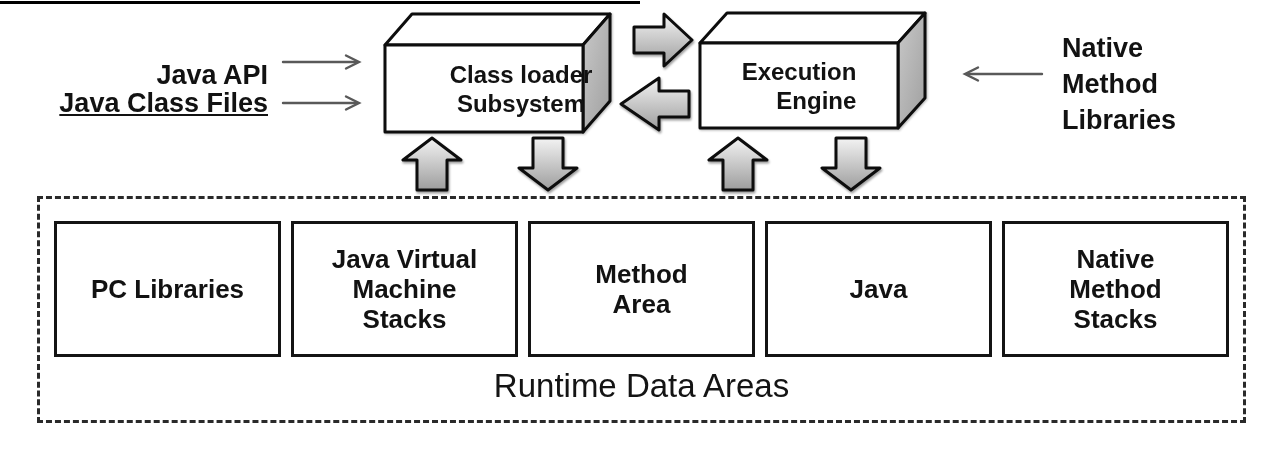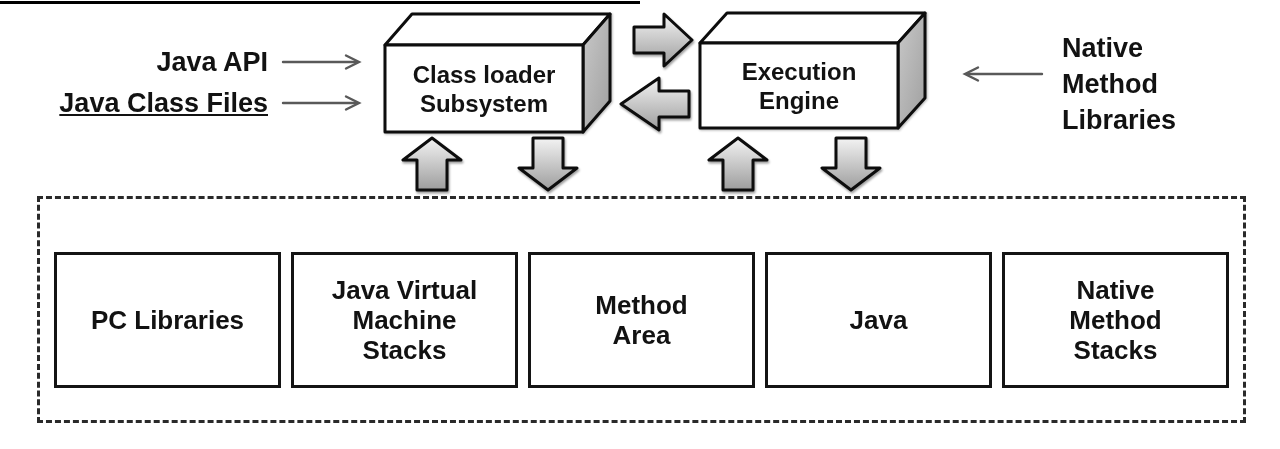--- a/index.html
+++ b/index.html
@@ -10,39 +10,39 @@
 
   
   #top-rule{left:0;top:1px;width:640px;height:3px;background:#000;}
 
   
   #top-svg{left:0;top:0;}
 
   
   .lbl{position:absolute;font-weight:bold;color:#121212;white-space:pre-line;}
   #java-api,#java-class-files{left:40px;width:228px;text-align:right;font-size:27px;line-height:30px;}
-  #java-api{top:47px;}
+  #java-api{top:60px;}
   #java-class-files{top:88px;text-decoration:underline;}
   #native-libs{left:1062px;top:30px;font-size:27px;line-height:36px;text-align:left;}
 
   .face-title{position:absolute;display:flex;align-items:center;justify-content:center;
               text-align:center;font-weight:bold;font-size:24px;line-height:29px;
               white-space:pre-line;color:#121212;}
-  #class-loader-title{left:385px;top:45px;width:198px;height:87px;}
-  #execution-engine-title{left:700px;top:43px;width:198px;height:85px;}
+  #class-loader-title{left:385px;top:45px;width:198px;height:87px;padding-left:37px;}
+  #execution-engine-title{left:700px;top:43px;width:198px;height:85px;text-align:right;}
 
   
   #runtime-box{left:37px;top:196px;width:1209px;height:227px;
                border:3px dashed #2a2a2a;box-sizing:border-box;
                display:flex;flex-direction:column;}
   #runtime-row{display:flex;gap:10px;padding:22px 14px 0 14px;}
   .area-box{flex:1 1 0;height:136px;border:3px solid #141414;box-sizing:border-box;
             background:#fff;display:flex;align-items:center;justify-content:center;
             text-align:center;font-weight:bold;font-size:26px;line-height:30px;
-            white-space:pre-line;color:#121212;margin-top:31px;}
+            white-space:pre-line;color:#121212;}
   #runtime-caption{flex:1;display:flex;align-items:center;justify-content:center;
                    font-size:33px;font-weight:normal;color:#141414;padding-bottom:6px;}
 
   svg .edge{stroke:#0d0d0d;stroke-width:3;stroke-linejoin:round;}
   svg .blk{filter:drop-shadow(1.5px 2px 1.2px rgba(0,0,0,0.38));}
   svg .boxsh{filter:drop-shadow(1px 1.5px 1px rgba(0,0,0,0.28));}
   svg .thin{stroke:#595959;stroke-width:2.4;fill:none;stroke-linecap:round;}
 </style>
 </head>
 <body>
@@ -112,13 +112,14 @@
     <div class="area-box">Java Virtual
 Machine
 Stacks</div>
     <div class="area-box">Method
 Area</div>
     <div class="area-box">Java</div>
     <div class="area-box">Native
 Method
 Stacks</div>
   </div>
+  <div id="runtime-caption">Runtime Data Areas</div>
 </div>
 
 </body></html>

